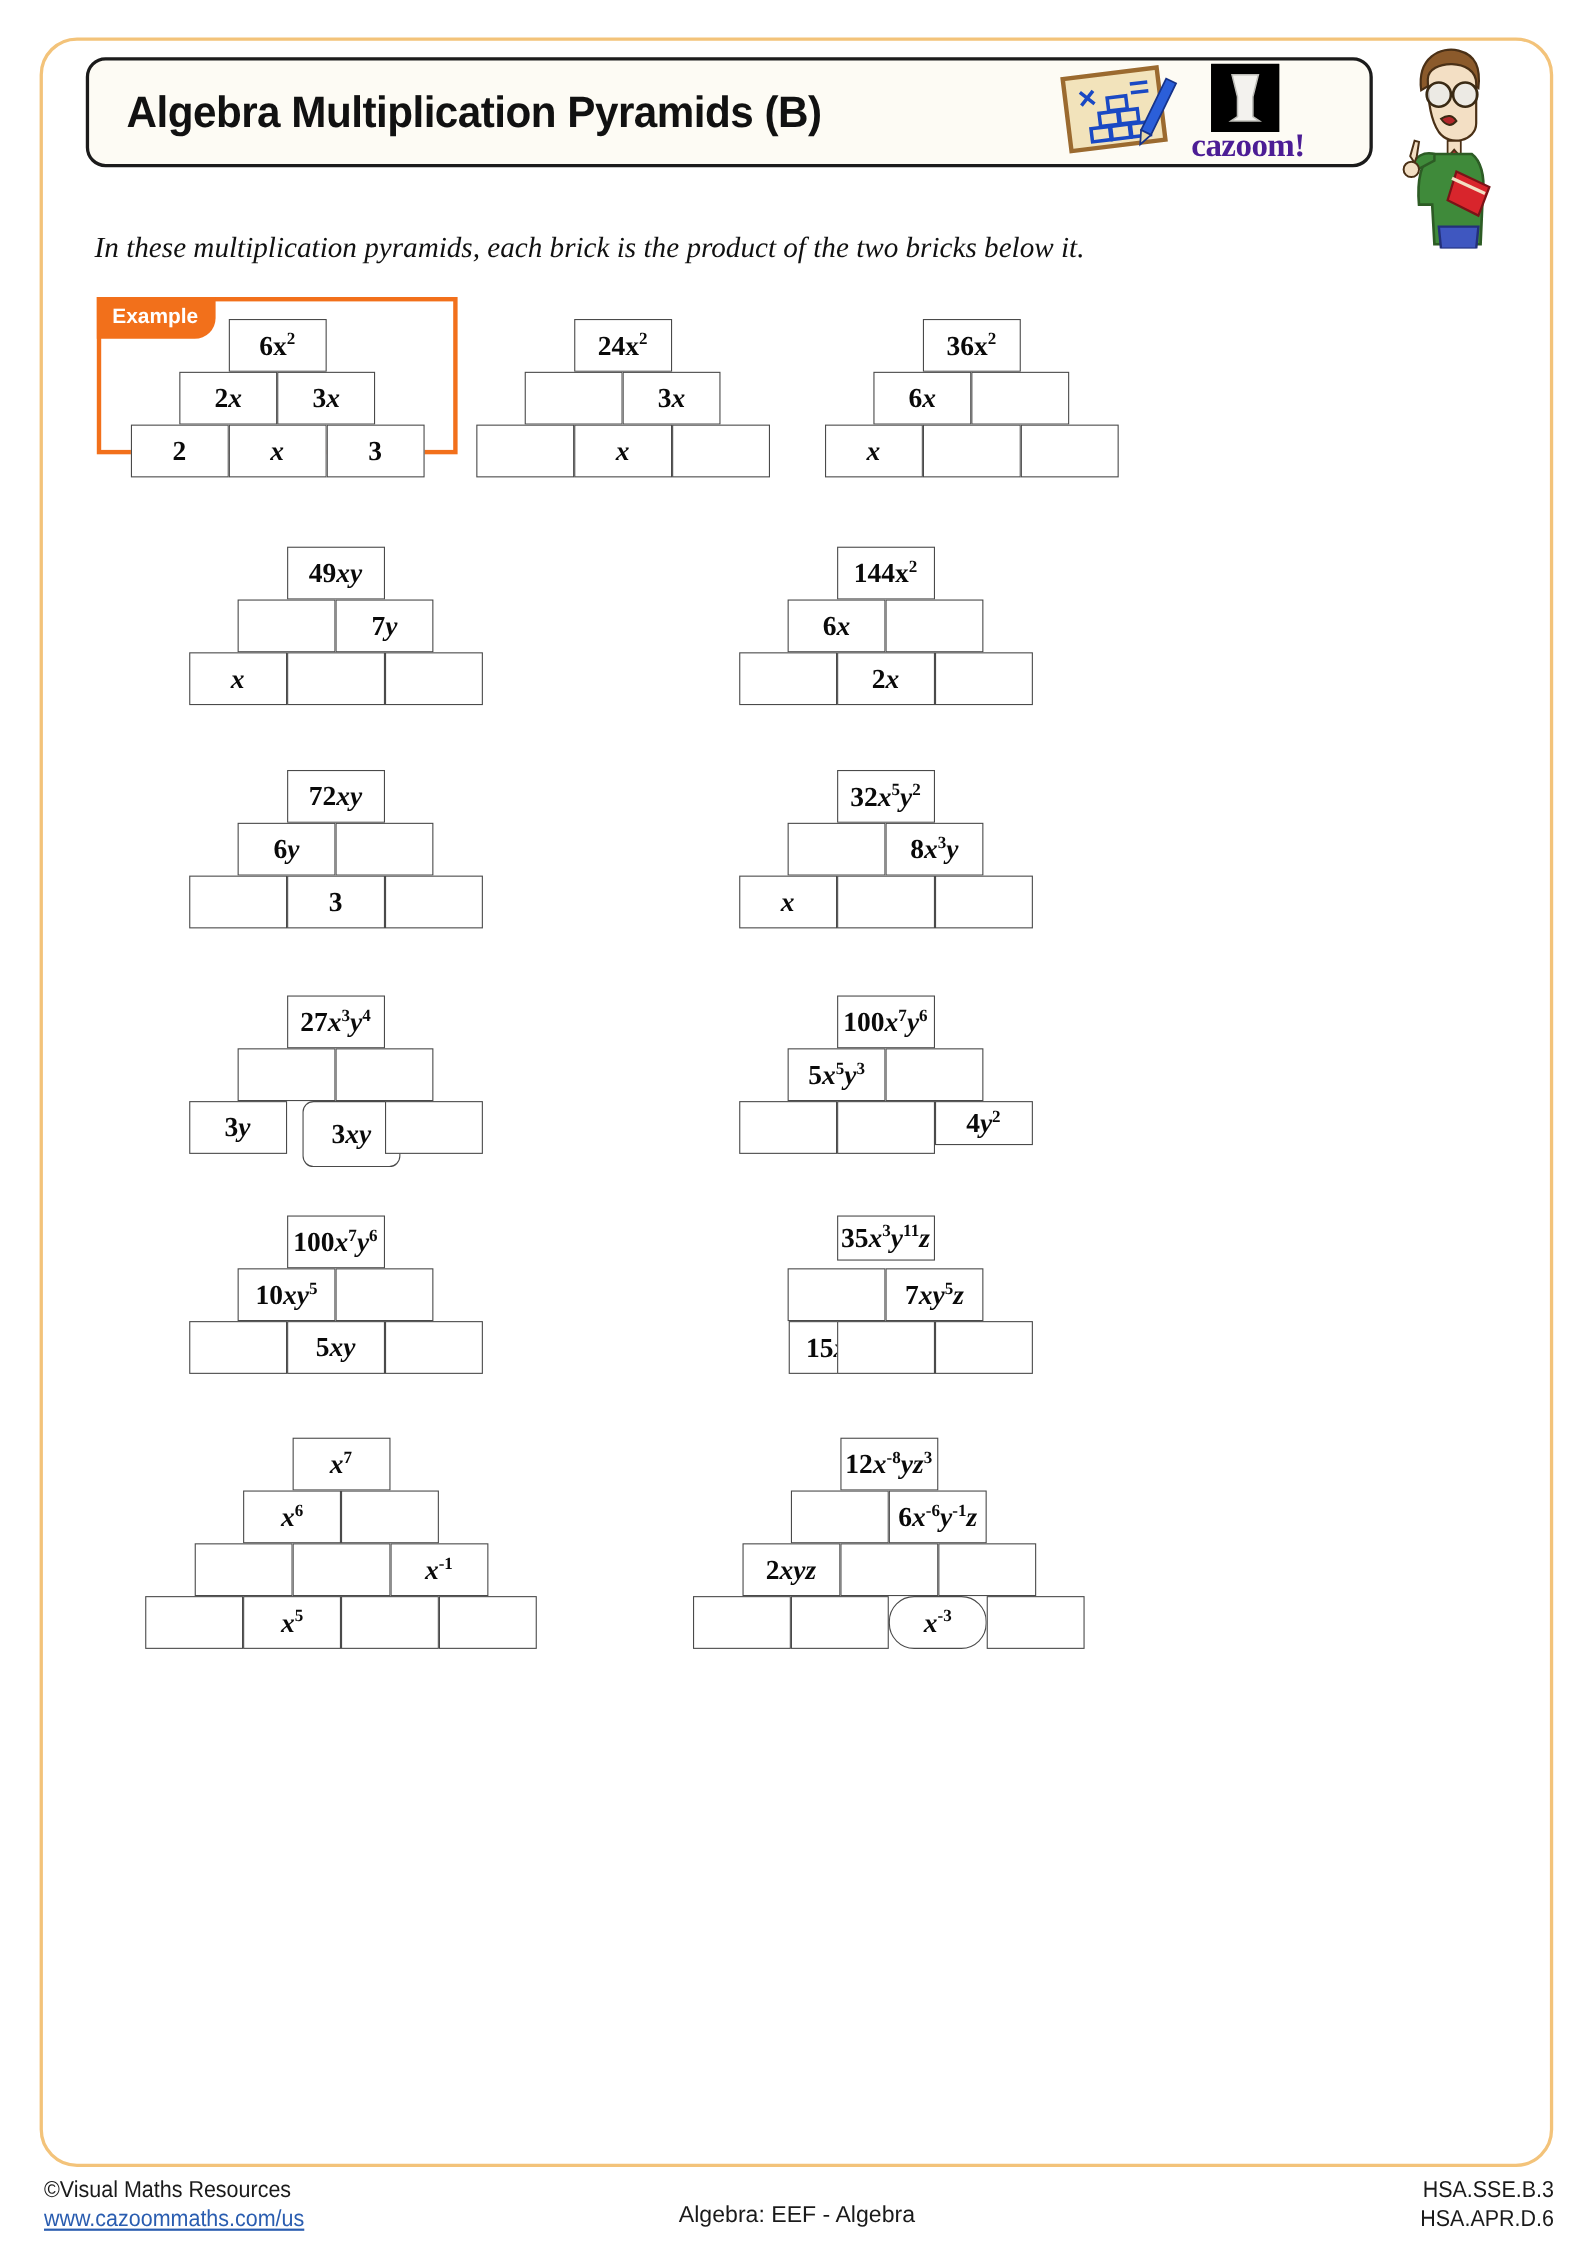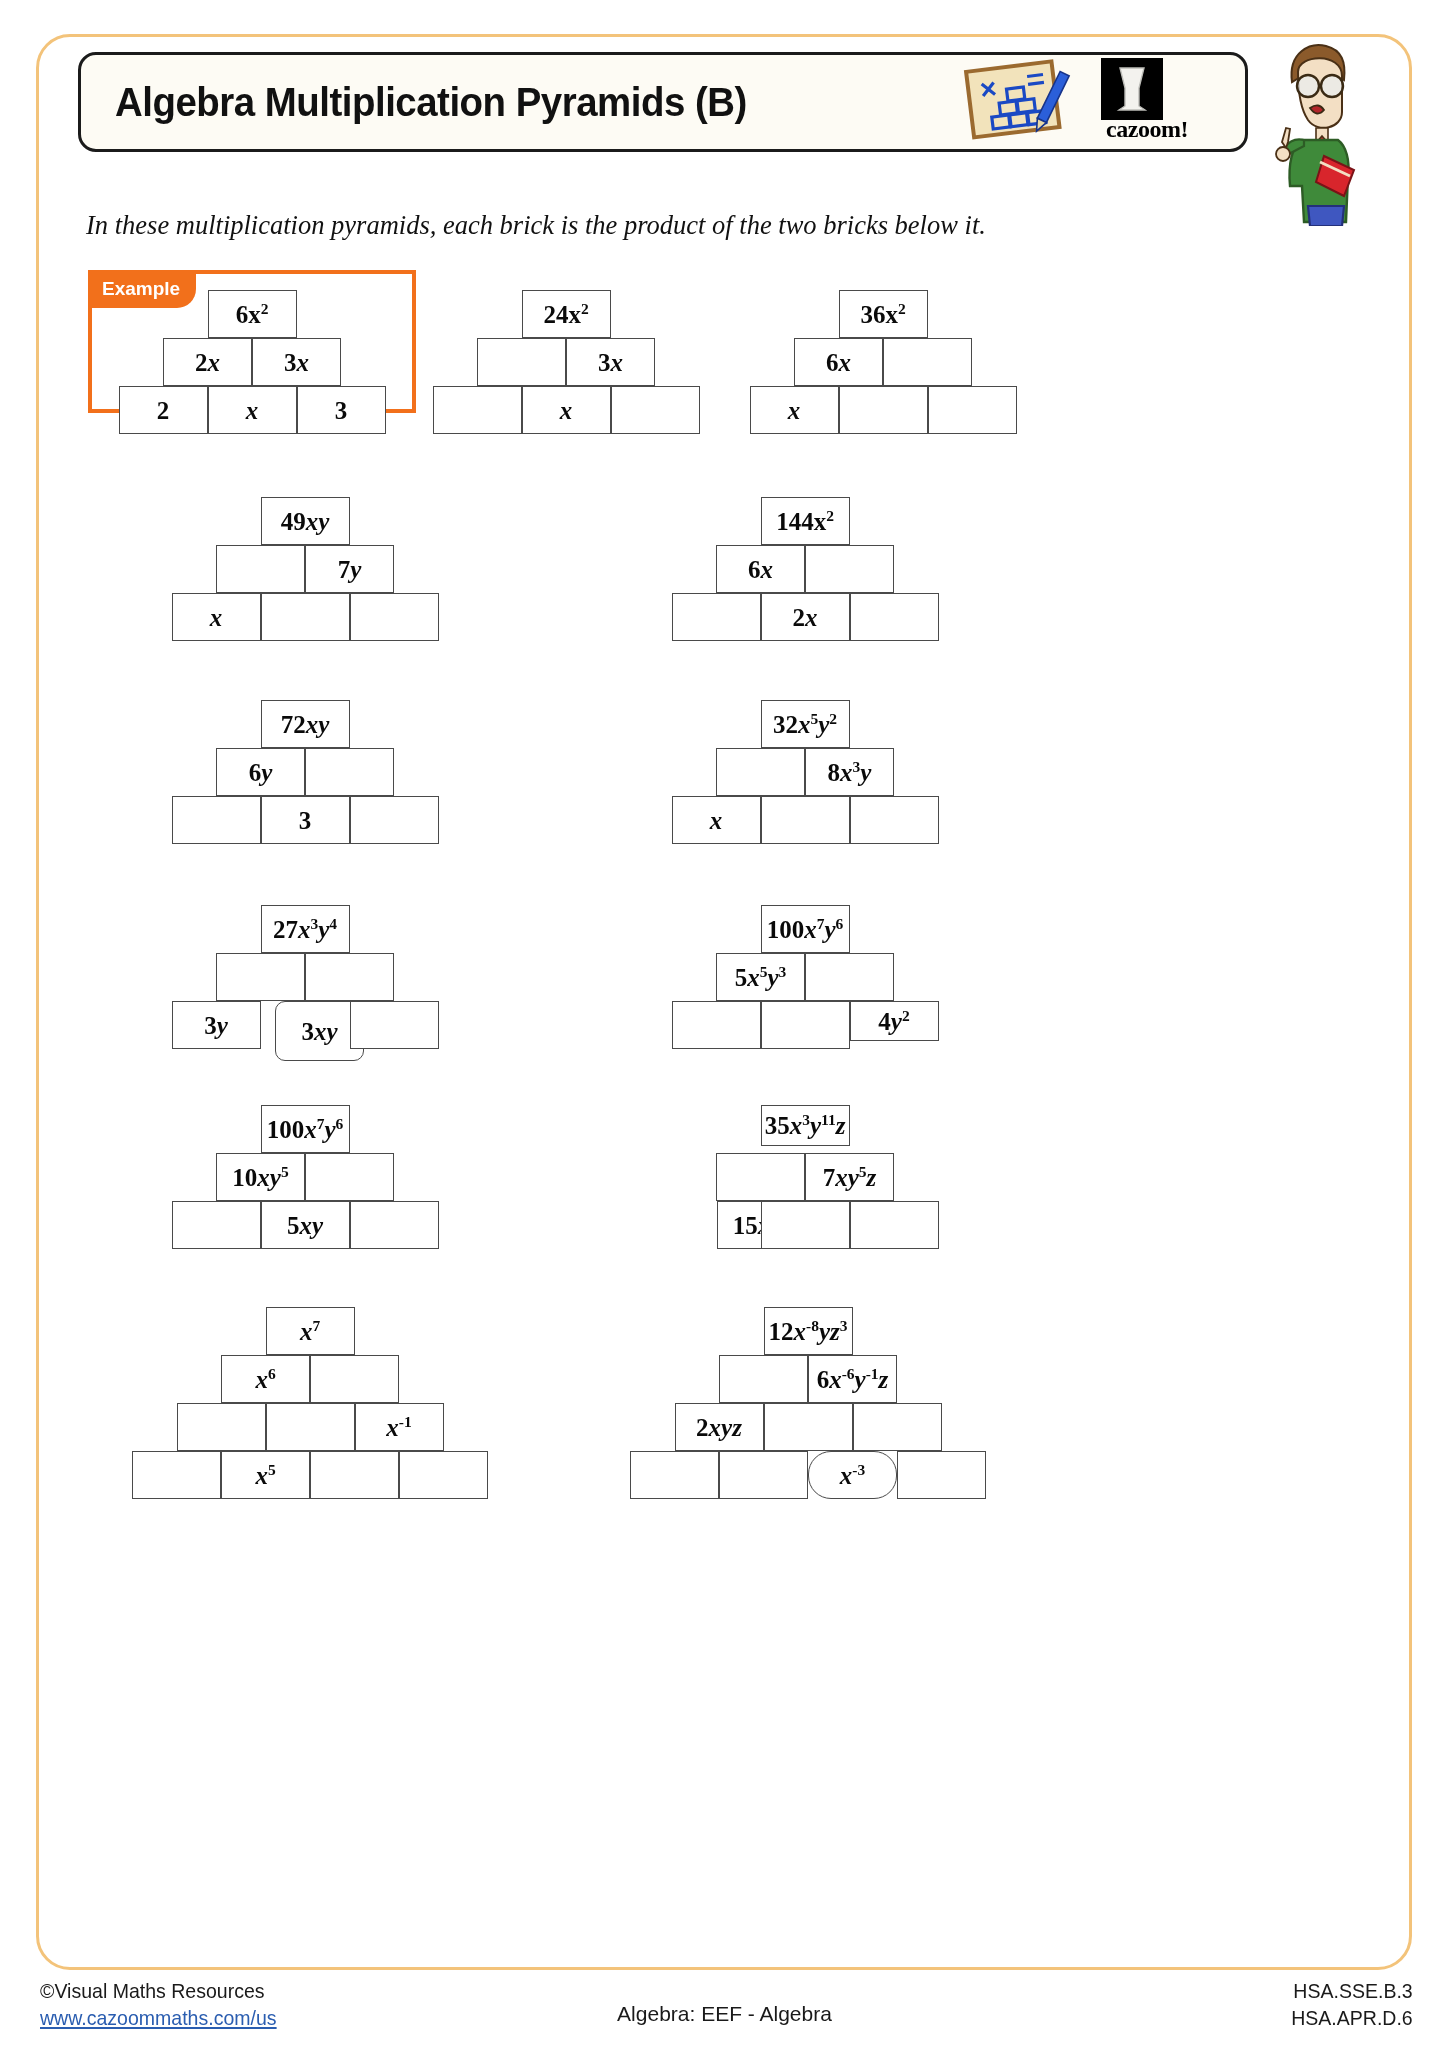--- a/index.html
+++ b/index.html
@@ -76,25 +76,25 @@
     top: 0px;
     width: 62px;
     height: 62px;
     background: #000000;
   }
   .cazoom-word {
     position: absolute;
     left: 0px;
     top: 58px;
     width: 128px;
-    text-align: center;
+    text-align: left;
     font-family: "Liberation Serif", serif;
     font-weight: bold;
-    font-size: 24px;
-    color: #000000;
+    font-size: 30px;
+    color: #4c1d95;
     letter-spacing: -0.5px;
   }
 
   
   .mascot {
     position: absolute;
     left: 1258px;
     top: 36px;
     width: 134px;
     height: 190px;

